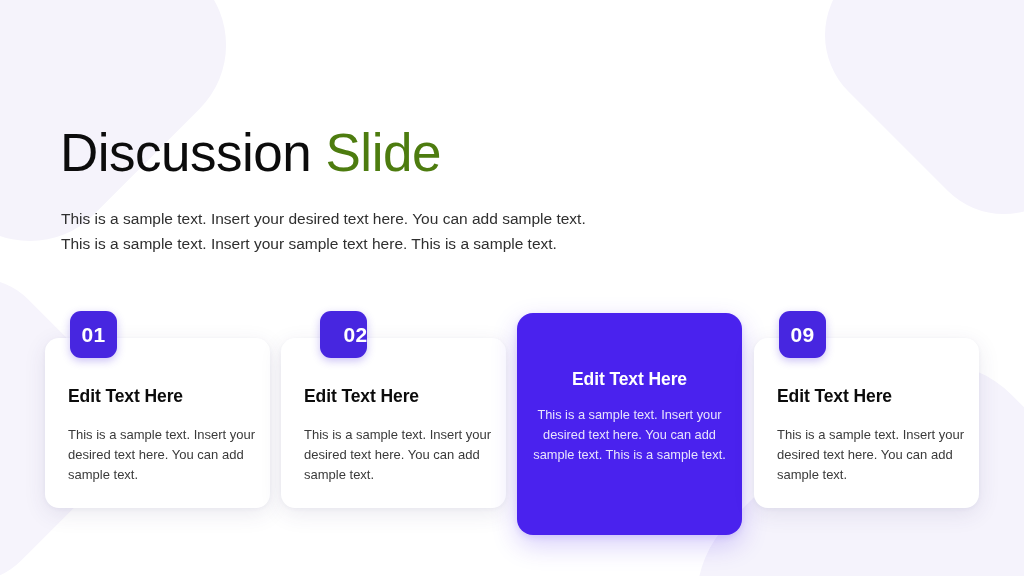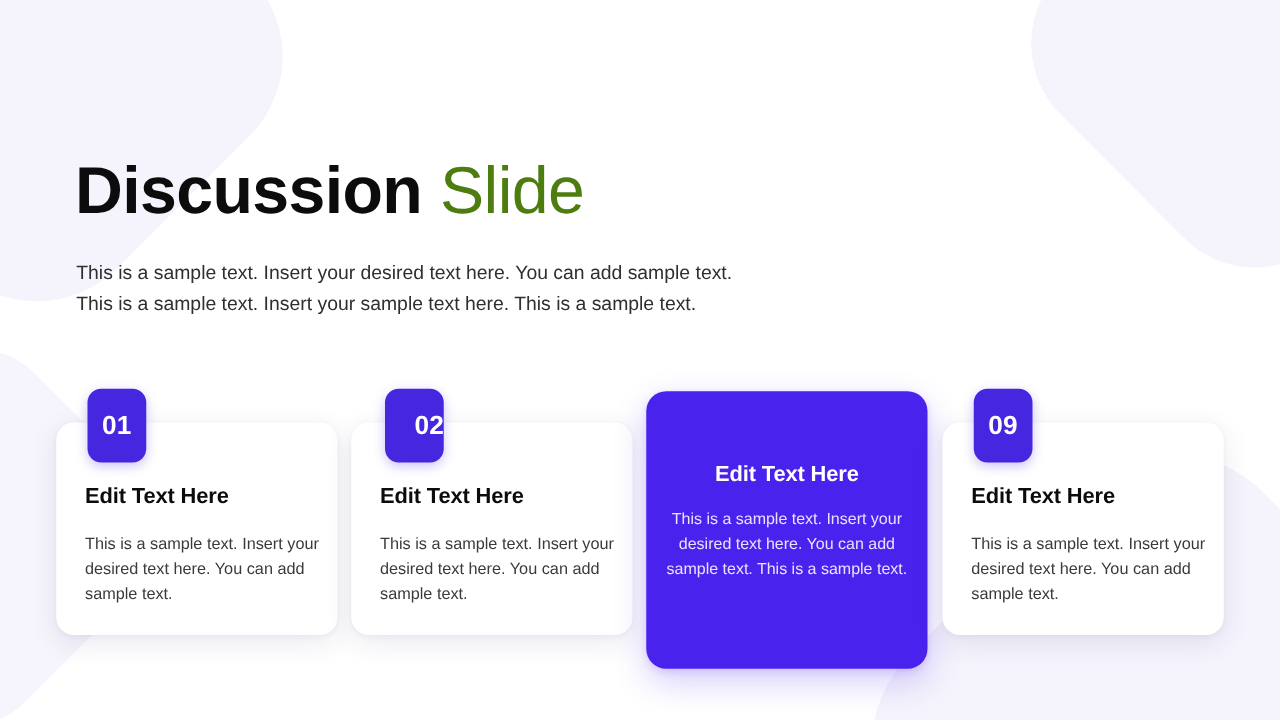--- a/index.html
+++ b/index.html
@@ -53,21 +53,21 @@
 
   .title {
     position:absolute;
     left:60px; top:124px;
     font-size:53px;
     line-height:1.08;
     letter-spacing:-0.5px;
     color:#0c0c0c;
     white-space:nowrap;
   }
-  .title .strong { font-weight:700;margin-top:48px; }
+  .title .strong { font-weight:400;margin-top:48px; }
   .title .light  { font-weight:400; color:#4d7c0f; }
 
   .subtitle {
     position:absolute;
     left:61px; top:206px;
     font-size:15.5px;
     line-height:1.62;
     color:#2f2f2f;
     white-space:pre-line;
   }
@@ -87,34 +87,34 @@
 
   .card-highlight {
     left:517px; top:313px; width:225px; height:222px;
     background:#4a22ee;
     border-radius:16px;
     box-shadow:0 10px 26px rgba(74,34,238,0.22), 0 2px 6px rgba(74,34,238,0.12);
   }
 
   .badge {
     position:absolute;
-    width:47px; height:59px;
+    width:47px; height:47px;
     background:#4726e0;
     border-radius:11px;
     color:#ffffff;
     font-size:21px;
     font-weight:700;
     display:flex;
     align-items:center;
     justify-content:center;
     letter-spacing:0.3px;
     box-shadow:0 3px 9px rgba(71,38,224,0.28);
   }
   .badge-1 { left:70px;  top:311px; }
-  .badge-2 { left:308px; top:311px;padding-left:24px; }
+  .badge-2 { left:320px; top:311px;padding-left:24px; }
   .badge-4 { left:779px; top:311px; }
 
   .badge-3 {
     left:605px; top:293px;
     width:49px; height:53px;
     border-radius:12px;
     background:#4a22ee;
     border:2.5px solid #ffffff;
     box-shadow:none;
     font-size:21px;

